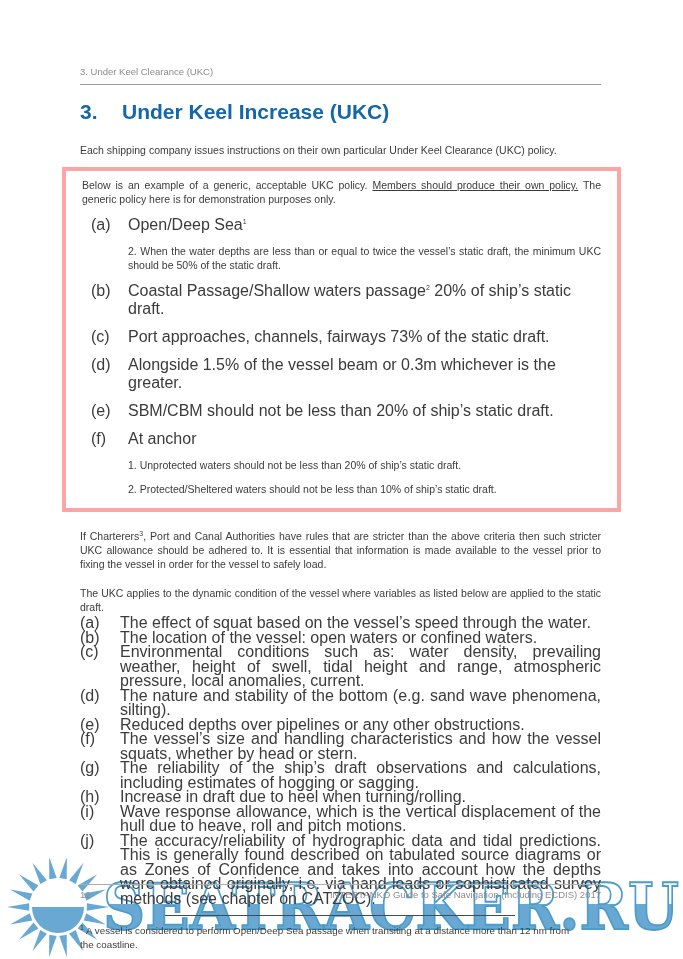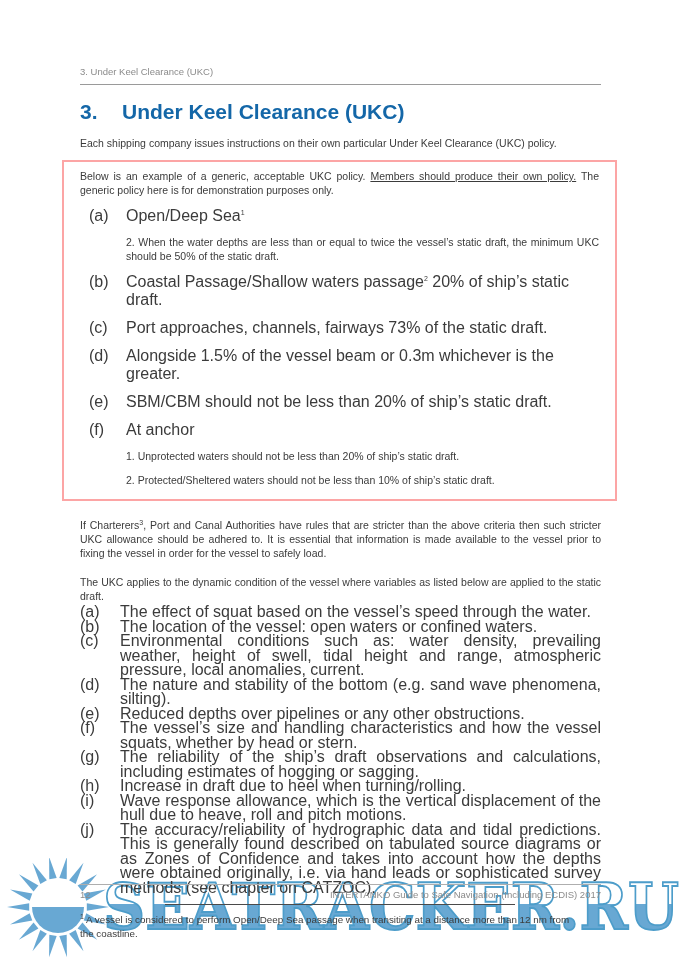--- a/index.html
+++ b/index.html
@@ -8,24 +8,24 @@
   .content{position:relative;z-index:1;margin-left:80px;width:521px;}
   
   .doc-header{padding-top:66px;font-size:9.5px;color:#8b8b8b;line-height:12px;}
   .doc-header .rule{margin-top:6px;border-top:1px solid #9a9a9a;height:0;}
   
   h1.title{margin:15px 0 0 0;font-size:21px;line-height:24px;font-weight:bold;color:#1467a8;display:flex;}
   h1.title .num{width:42px;flex:none;}
   
   p{margin:0;font-size:10.5px;line-height:14px;}
   .j{text-align:justify;}
-  .intro-p{margin-top:12px;}
+  .intro-p{margin-top:19px;}
   sup{font-size:7px;line-height:0;vertical-align:super;}
   
-  .policy-box{margin:10px 0 0 -18px;width:519px;border:2px solid #fca5a5;padding:7px 16px 12px 16px;}
+  .policy-box{margin:10px 0 0 -18px;width:519px;border:4px solid #fca5a5;padding:7px 16px 12px 16px;}
   .policy-box .li{display:flex;margin-top:10px;}
   .policy-box .lbl{flex:none;width:46px;padding-left:9px;box-sizing:border-box;}
   .policy-box .txt{flex:1;}
   .policy-box p.sub{margin:10px 0 0 46px;text-align:justify;}
   .underline{text-decoration:underline;}
   
   .charterers-p{margin-top:17px;}
   .ukc-p{margin-top:15px;}
   
   .vars{margin-top:2px;}
@@ -90,21 +90,21 @@
 
   <div class="content">
 
     <div class="doc-header">
       <span>3. Under Keel Clearance (UKC)</span>
       <div class="rule"></div>
     </div>
 
     <h1 class="title">
       <span class="num">3.</span>
-      <span>Under Keel Clearance (UKC)</span>
+      <span>Under Keel Increase (UKC)</span>
     </h1>
 
     <p class="intro-p j">Each shipping company issues instructions on their own particular Under Keel Clearance (UKC) policy.</p>
 
     <div class="policy-box">
       <p class="j"><span>Below is an example of a generic, acceptable UKC policy. </span><span class="underline">Members should produce their own policy.</span><span> The generic policy here is for demonstration purposes only.</span></p>
       <div id="policy-items">
           <div class="li">
             <span class="lbl">(a)</span>
             <span class="txt">Open/Deep Sea<sup>1</sup></span>

